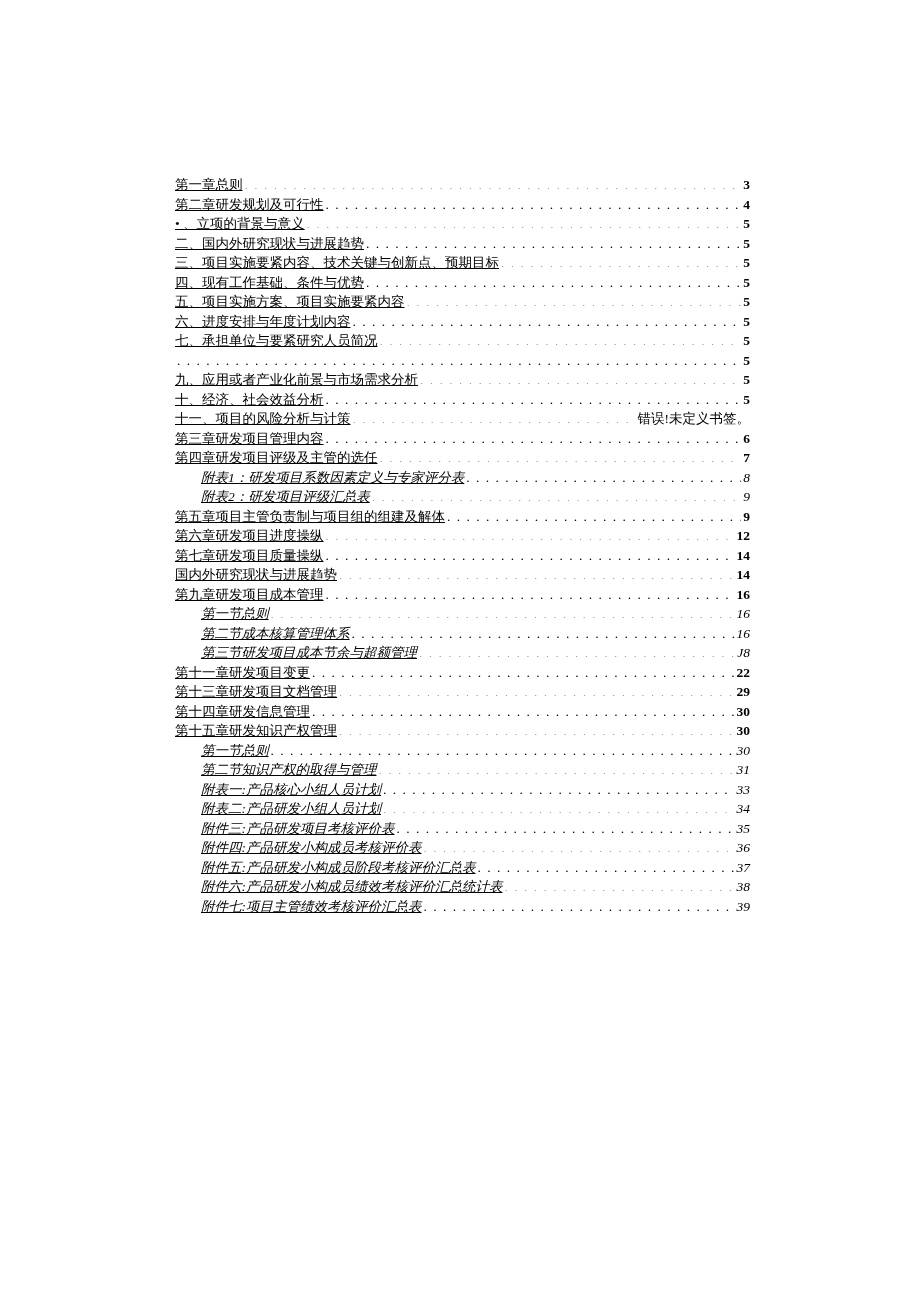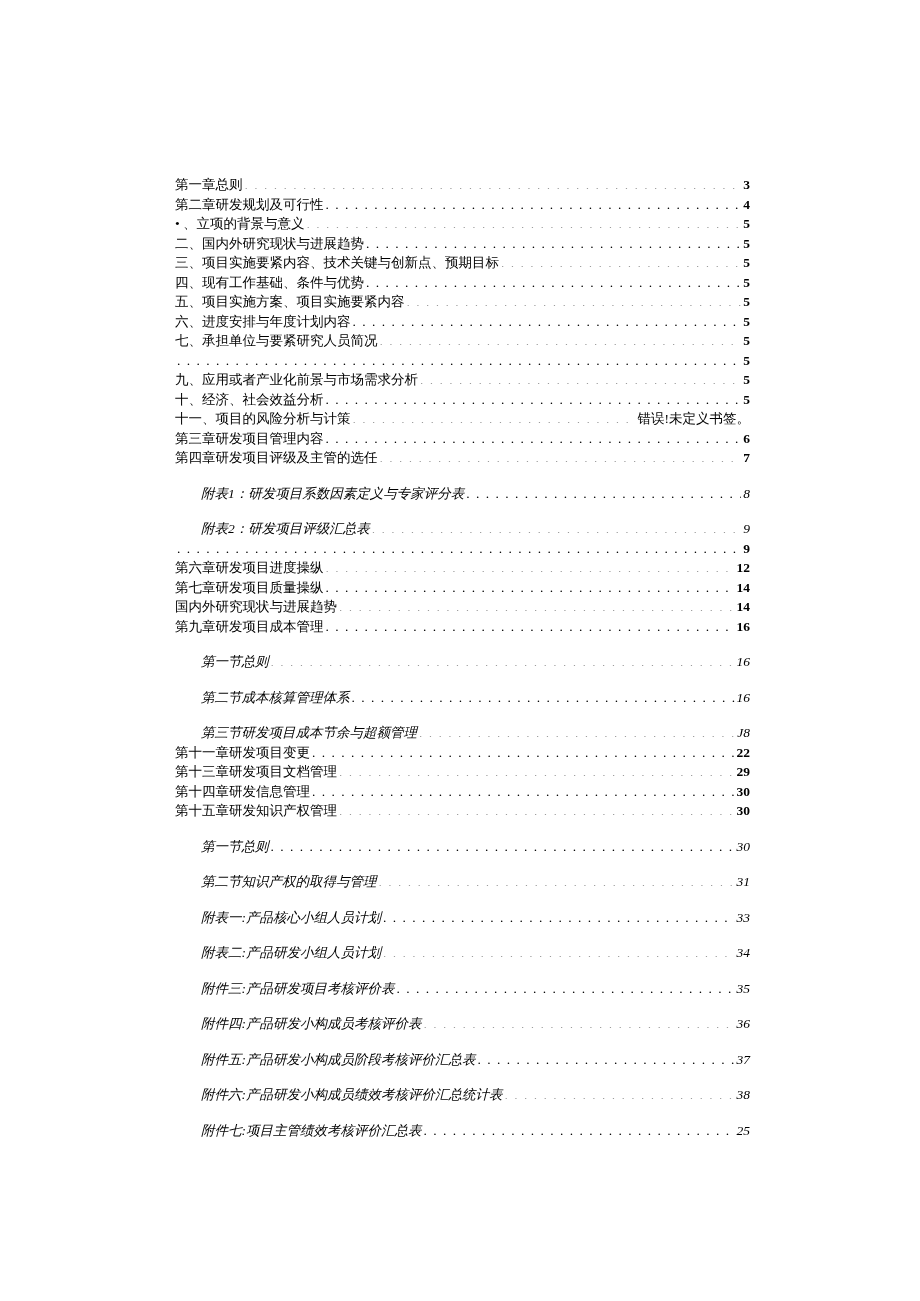--- a/index.html
+++ b/index.html
@@ -21,27 +21,27 @@
     .toc-line {
       display: flex;
       align-items: baseline;
       white-space: nowrap;
       font-size: 13.5px;
       line-height: 19.5px;
       height: 19.5px;
     }
     .toc-line.italic {
       font-style: italic;
-      margin-top: 16px;
     }
     .toc-line.indent {
       padding-left: 26px;
     }
     .toc-title {
       flex-shrink: 0;
+      text-decoration: underline;
     }
     .toc-dots {
       flex: 1;
       overflow: hidden;
       letter-spacing: 1.5px;
       font-style: normal;
       font-size: 13.5px;
       position: relative;
       height: 1em;
     }
@@ -150,20 +150,21 @@
       <span class="toc-title">附表1：研发项目系数因素定义与专家评分表</span>
       <span class="toc-dots"></span>
       <span class="toc-page italic">8</span>
     </div>
     <div class="toc-line italic indent">
       <span class="toc-title">附表2：研发项目评级汇总表</span>
       <span class="toc-dots"></span>
       <span class="toc-page italic">9</span>
     </div>
     <div class="toc-line">
+      <span class="toc-title">第五章项目主管负责制与项目组的组建及解体</span>
       <span class="toc-dots"></span>
       <span class="toc-page">9</span>
     </div>
     <div class="toc-line">
       <span class="toc-title">第六章研发项目进度操纵</span>
       <span class="toc-dots"></span>
       <span class="toc-page">12</span>
     </div>
     <div class="toc-line">
       <span class="toc-title">第七章研发项目质量操纵</span>
@@ -251,15 +252,15 @@
       <span class="toc-page italic">37</span>
     </div>
     <div class="toc-line italic indent">
       <span class="toc-title">附件六:产品研发小构成员绩效考核评价汇总统计表</span>
       <span class="toc-dots"></span>
       <span class="toc-page italic">38</span>
     </div>
     <div class="toc-line italic indent">
       <span class="toc-title">附件七:项目主管绩效考核评价汇总表</span>
       <span class="toc-dots"></span>
-      <span class="toc-page italic">25</span>
+      <span class="toc-page italic">39</span>
     </div>
   </div>
 
 </body></html>

